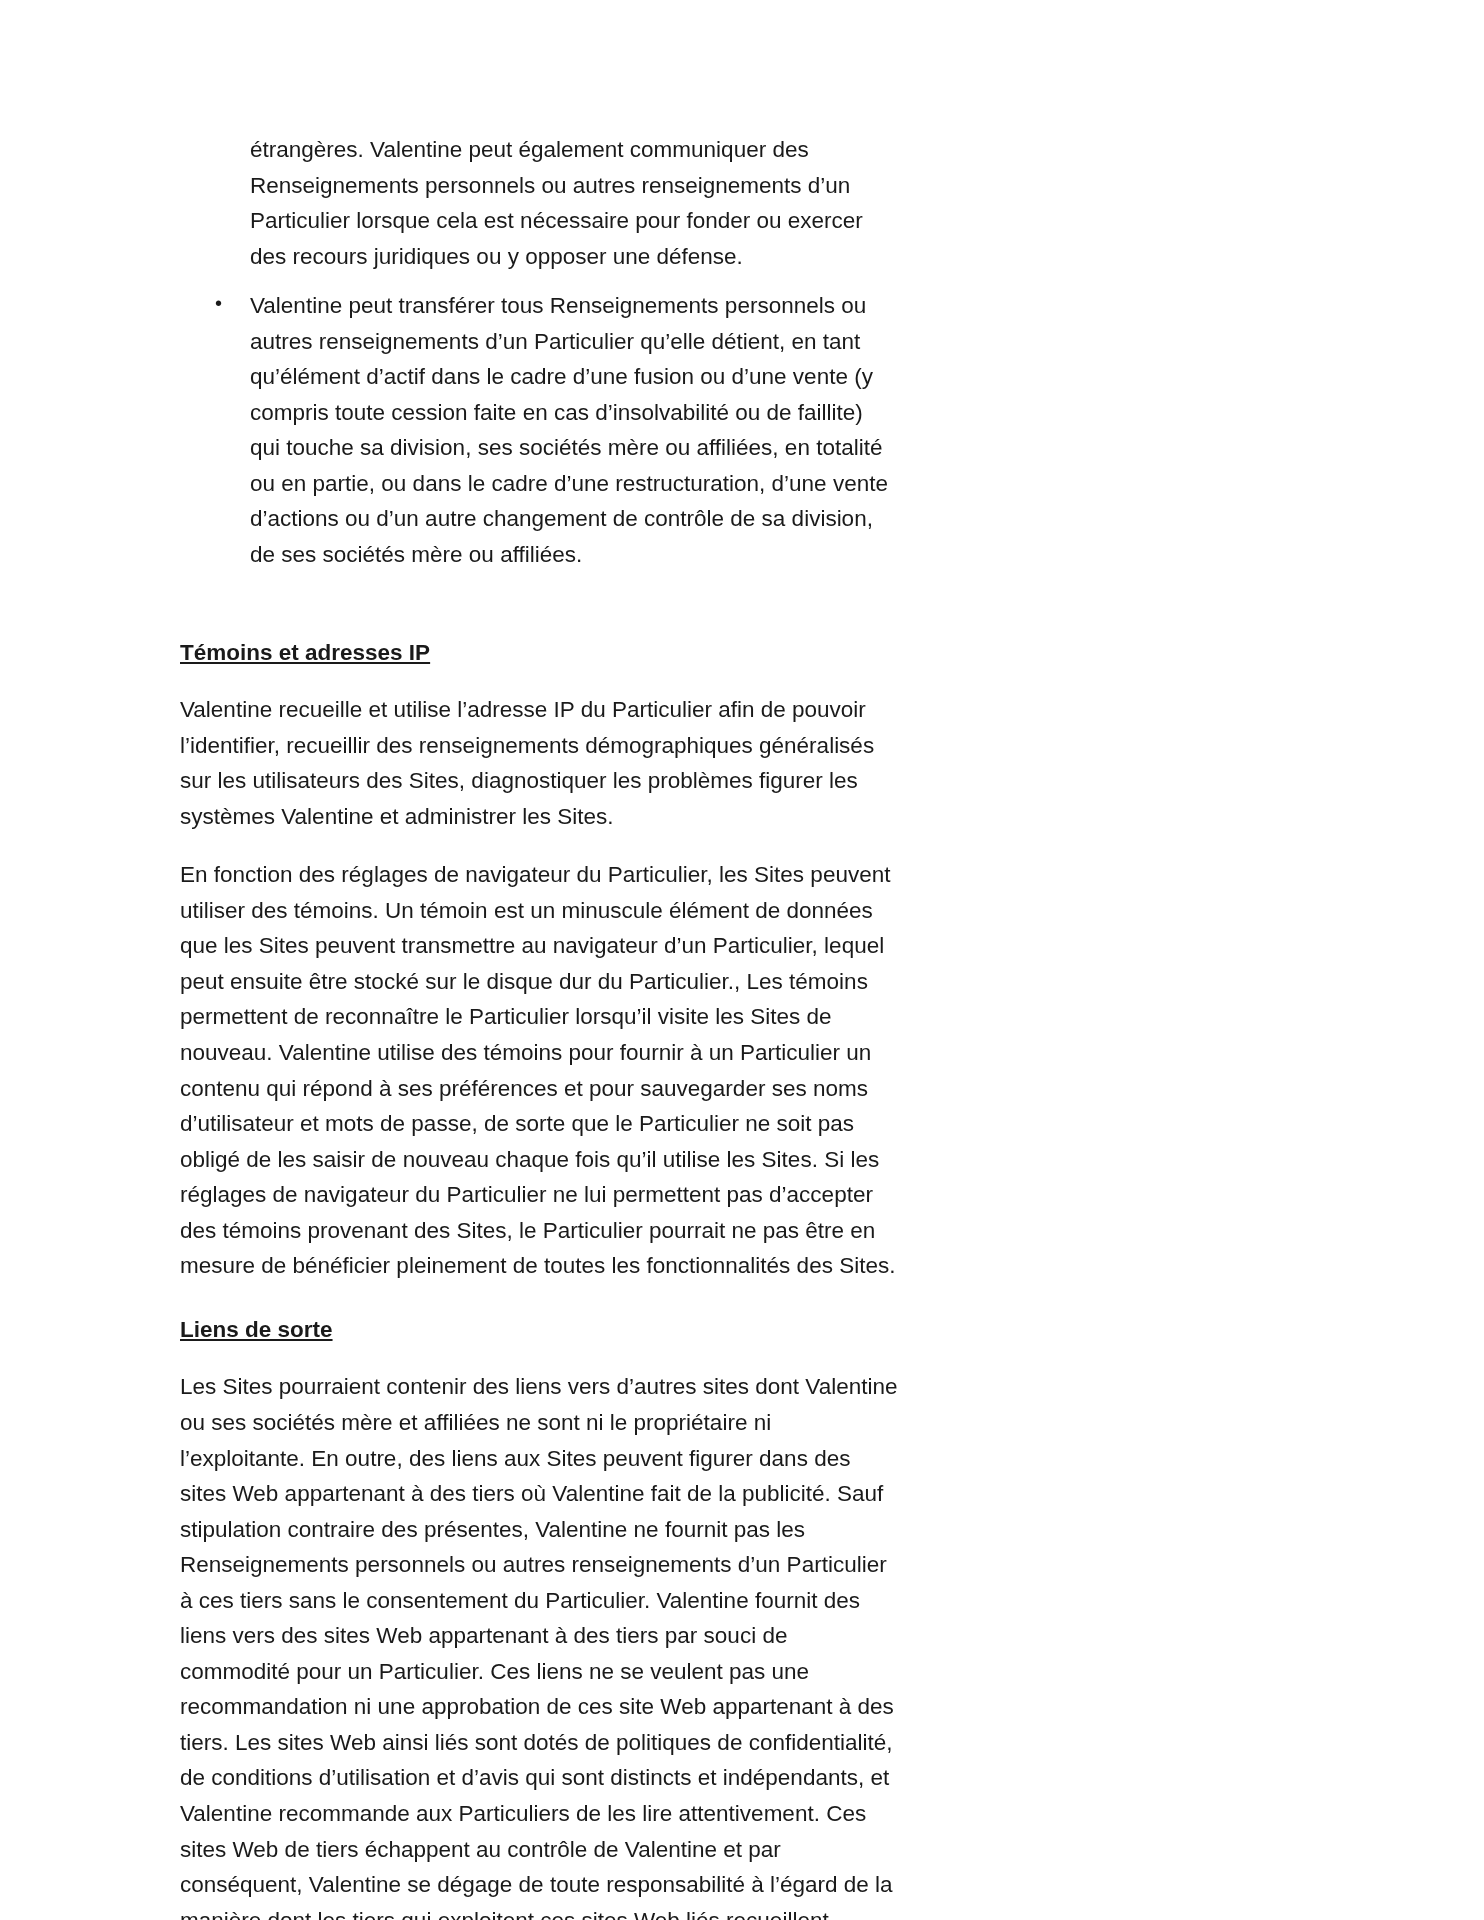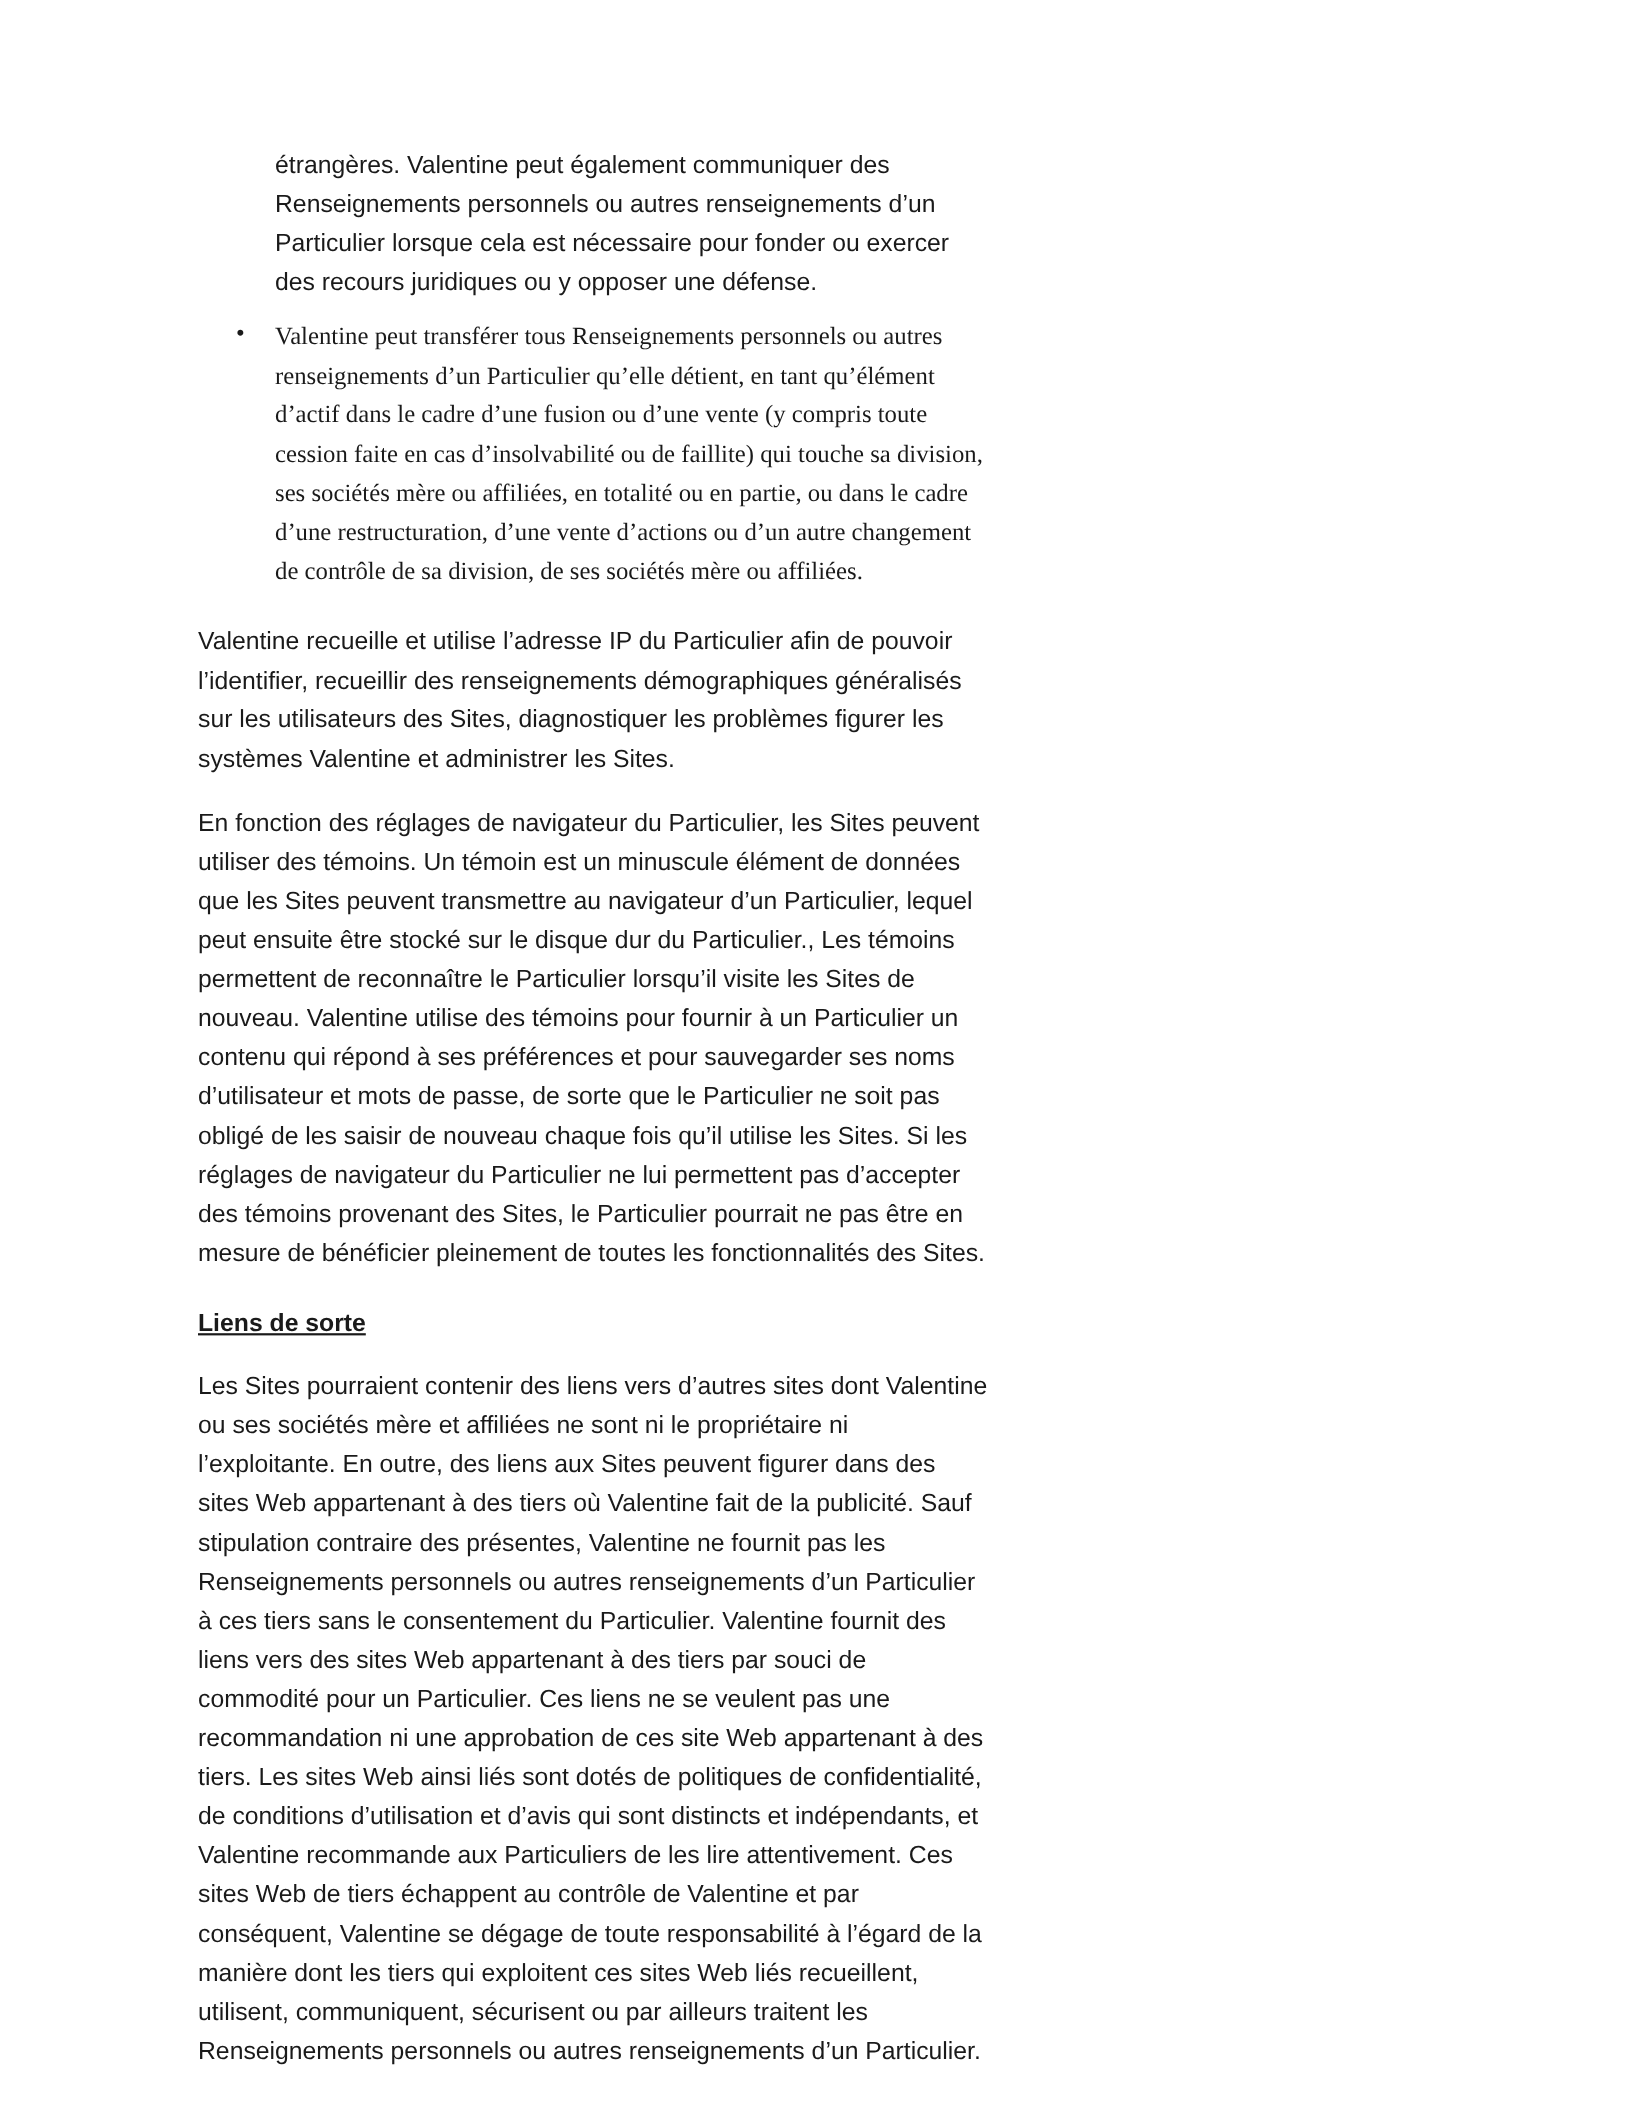--- a/index.html
+++ b/index.html
@@ -34,21 +34,20 @@
   .bullet-item {
     display: flex;
     margin-left: 35px;
   }
   .bullet-marker {
     flex: 0 0 35px;
     font-size: 20px;
   }
   .bullet-text {
     flex: 1 1 auto;
-    font-family: Liberation Serif, serif;
   }
   .section-heading {
     font-size: 22.5px;
     font-weight: bold;
     text-decoration: underline;
     margin: 62px 0 22px 0;
   }
   .section-heading.tight {
     margin-top: 28px;
   }
@@ -63,20 +62,21 @@
 
   <p class="continuation">étrangères. Valentine peut également communiquer des Renseignements personnels ou autres renseignements d’un Particulier lorsque cela est nécessaire pour fonder ou exercer des recours juridiques ou y opposer une défense.</p>
 
   <ul class="bullet-list">
     <li class="bullet-item">
       <span class="bullet-marker">•</span>
       <span class="bullet-text">Valentine peut transférer tous Renseignements personnels ou autres renseignements d’un Particulier qu’elle détient, en tant qu’élément d’actif dans le cadre d’une fusion ou d’une vente (y compris toute cession faite en cas d’insolvabilité ou de faillite) qui touche sa division, ses sociétés mère ou affiliées, en totalité ou en partie, ou dans le cadre d’une restructuration, d’une vente d’actions ou d’un autre changement de contrôle de sa division, de ses sociétés mère ou affiliées.</span>
     </li>
   </ul>
 
+  <h2 class="section-heading">Témoins et adresses IP</h2>
 
   <p class="para">Valentine recueille et utilise l’adresse IP du Particulier afin de pouvoir l’identifier, recueillir des renseignements démographiques généralisés sur les utilisateurs des Sites, diagnostiquer les problèmes figurer les systèmes Valentine et administrer les Sites.</p>
 
   <p class="para">En fonction des réglages de navigateur du Particulier, les Sites peuvent utiliser des témoins. Un témoin est un minuscule élément de données que les Sites peuvent transmettre au navigateur d’un Particulier, lequel peut ensuite être stocké sur le disque dur du Particulier., Les témoins permettent de reconnaître le Particulier lorsqu’il visite les Sites de nouveau. Valentine utilise des témoins pour fournir à un Particulier un contenu qui répond à ses préférences et pour sauvegarder ses noms d’utilisateur et mots de passe, de sorte que le Particulier ne soit pas obligé de les saisir de nouveau chaque fois qu’il utilise les Sites. Si les réglages de navigateur du Particulier ne lui permettent pas d’accepter des témoins provenant des Sites, le Particulier pourrait ne pas être en mesure de bénéficier pleinement de toutes les fonctionnalités des Sites.</p>
 
   <h2 class="section-heading tight">Liens de sorte</h2>
 
   <p class="para">Les Sites pourraient contenir des liens vers d’autres sites dont Valentine ou ses sociétés mère et affiliées ne sont ni le propriétaire ni l’exploitante. En outre, des liens aux Sites peuvent figurer dans des sites Web appartenant à des tiers où Valentine fait de la publicité. Sauf stipulation contraire des présentes, Valentine ne fournit pas les Renseignements personnels ou autres renseignements d’un Particulier à ces tiers sans le consentement du Particulier. Valentine fournit des liens vers des sites Web appartenant à des tiers par souci de commodité pour un Particulier. Ces liens ne se veulent pas une recommandation ni une approbation de ces site Web appartenant à des tiers. Les sites Web ainsi liés sont dotés de politiques de confidentialité, de conditions d’utilisation et d’avis qui sont distincts et indépendants, et Valentine recommande aux Particuliers de les lire attentivement. Ces sites Web de tiers échappent au contrôle de Valentine et par conséquent, Valentine se dégage de toute responsabilité à l’égard  de la manière dont les tiers qui exploitent ces sites Web liés recueillent, utilisent, communiquent, sécurisent ou par ailleurs traitent les Renseignements personnels ou autres renseignements d’un Particulier.</p>
 
 </div>

